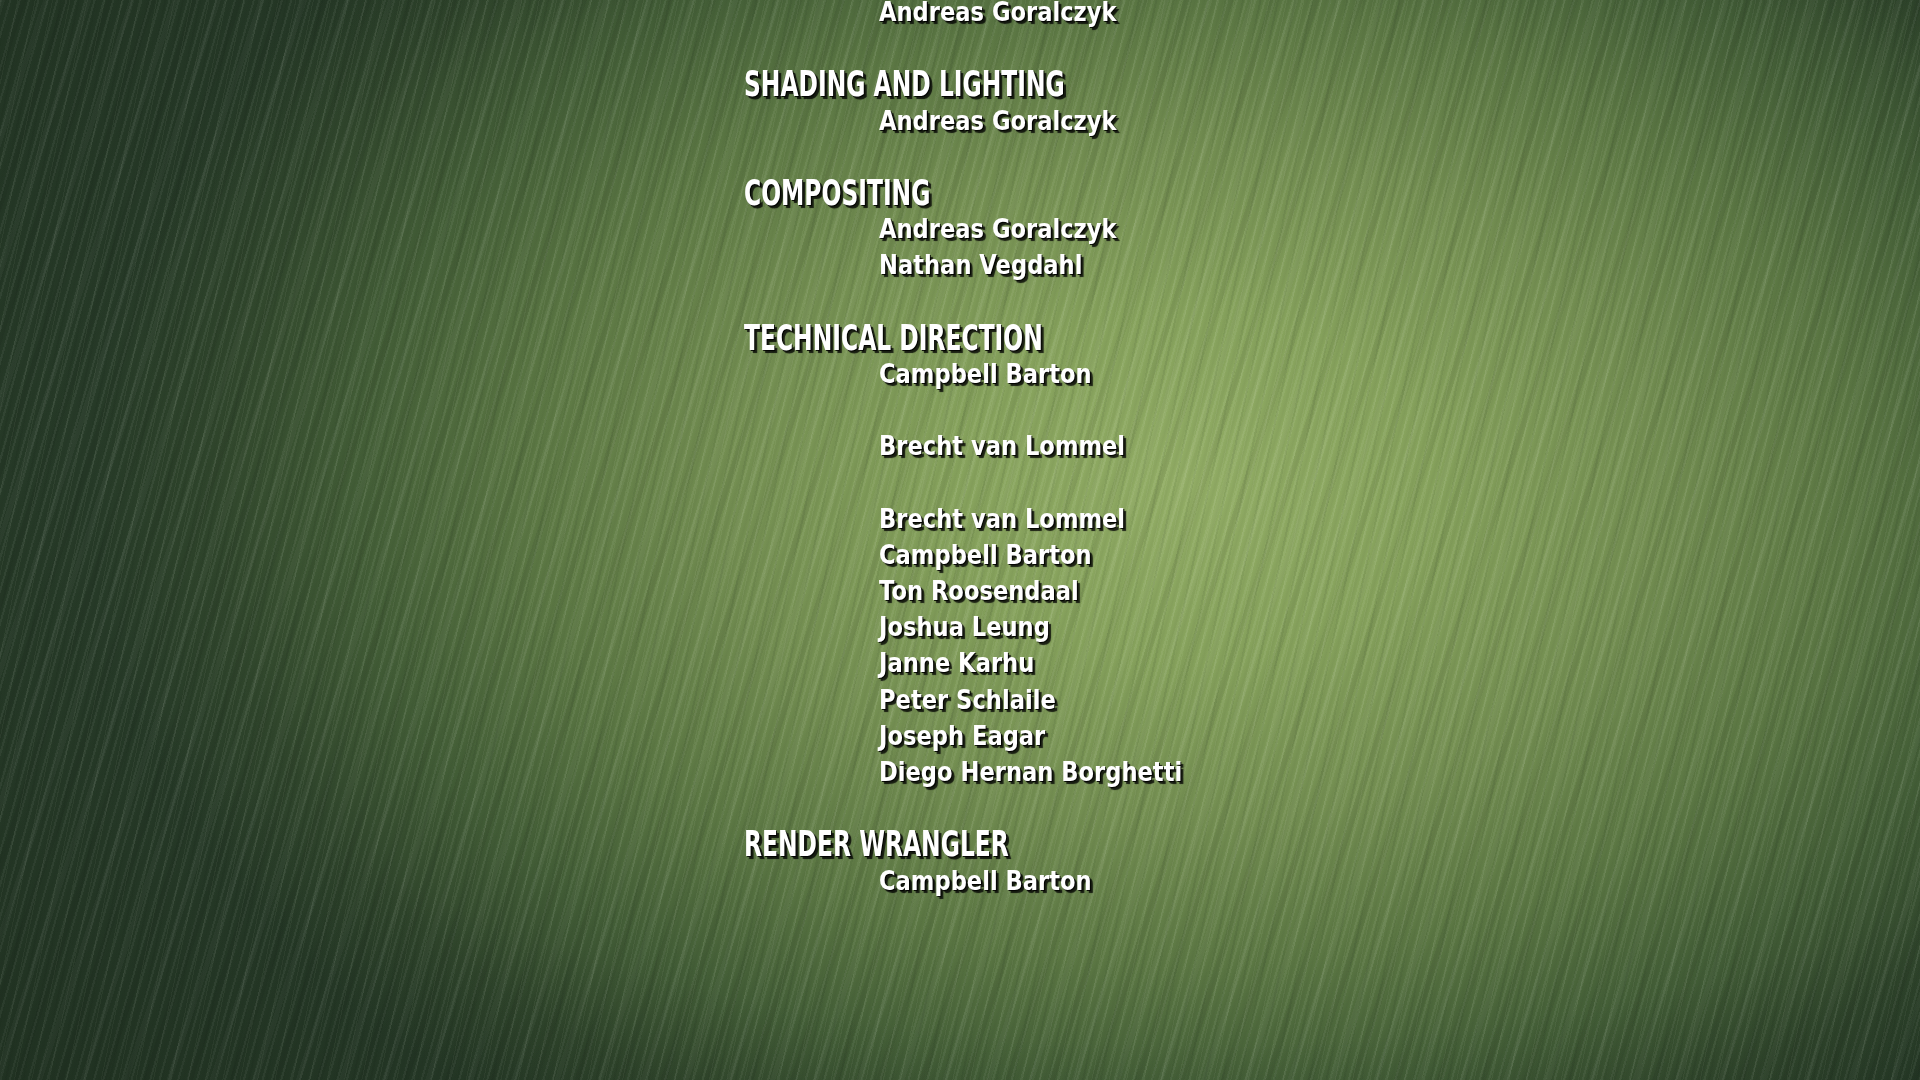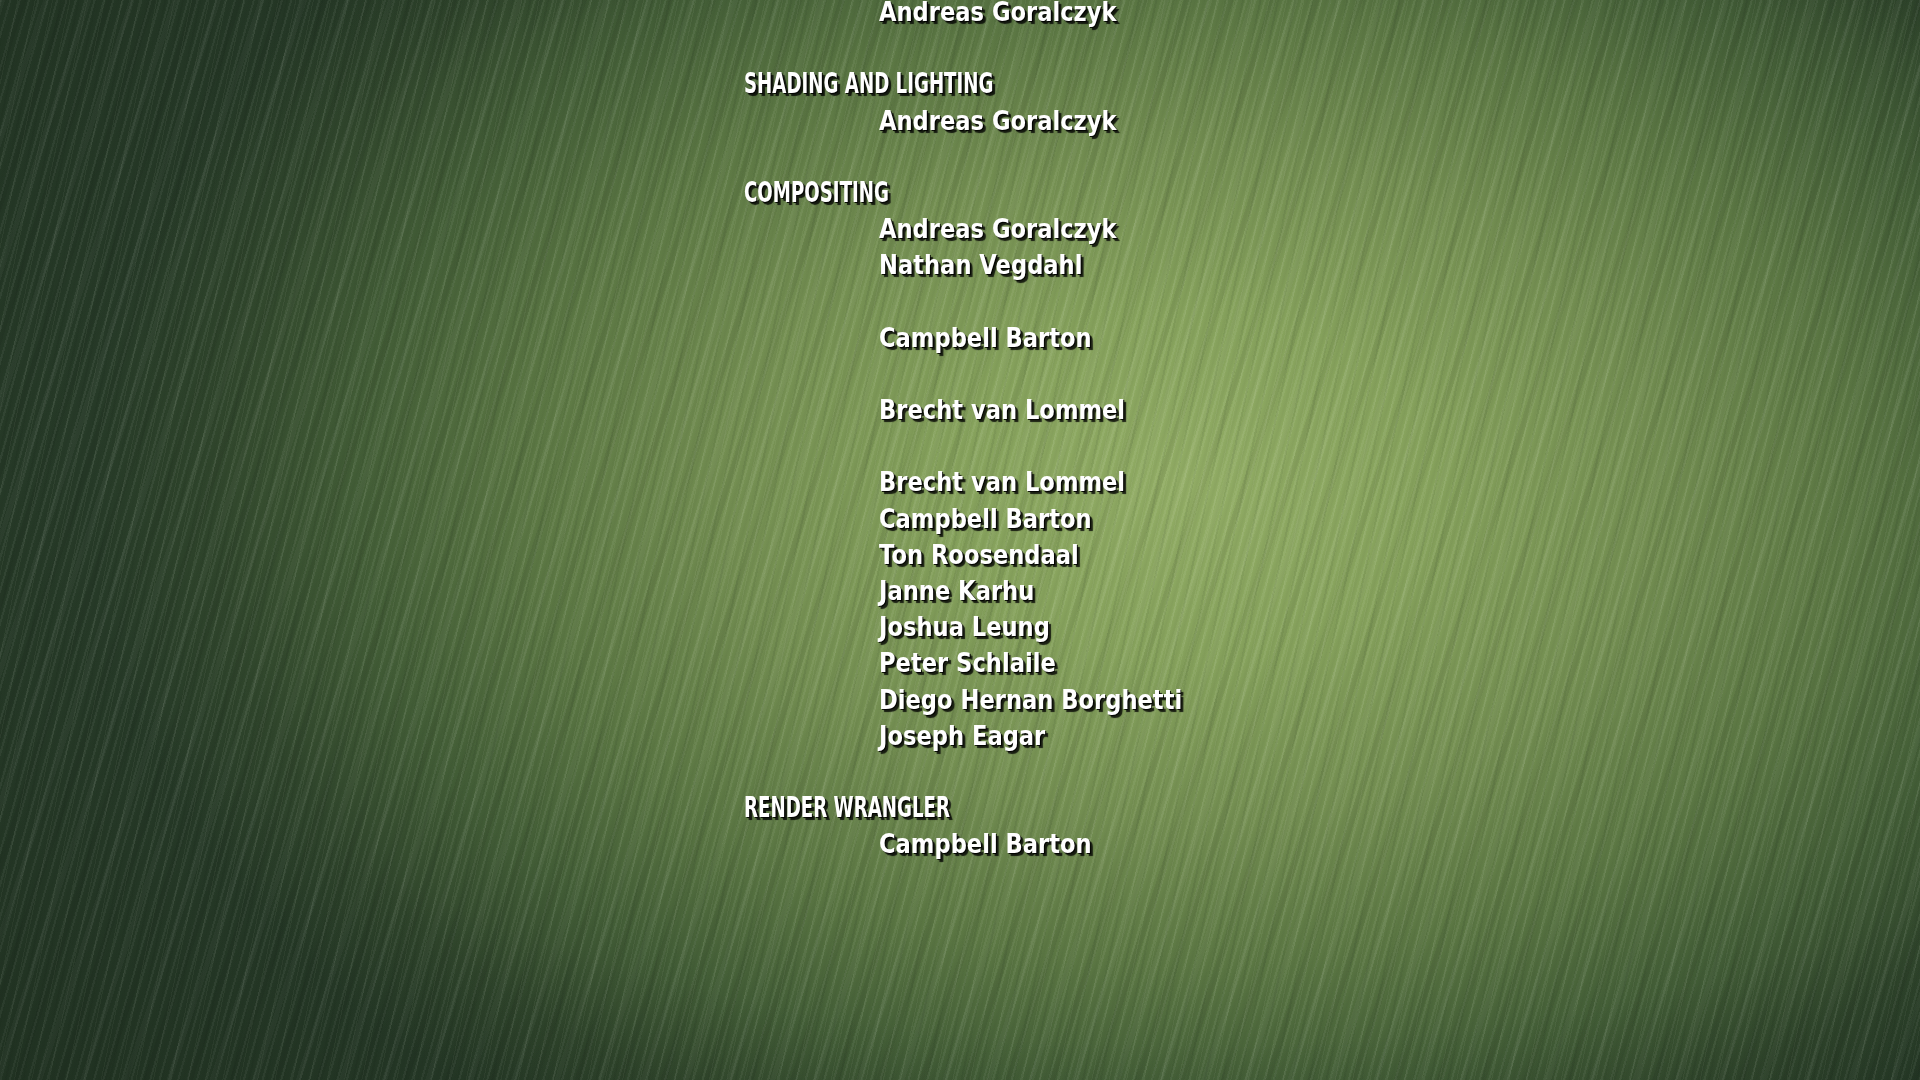--- a/index.html
+++ b/index.html
@@ -51,21 +51,21 @@
     height: 36.2px;
     line-height: 36.2px;
     white-space: nowrap;
   }
 
   .line .t {
     display: inline-block;
     transform-origin: 0 50%;
   }
 
-  .heading { font-size: 28px; }
+  .heading { font-size: 36px; }
   .heading .t {
     transform: scaleX(0.65);
     text-shadow: 4.6px 3px 1px rgba(0,0,0,0.80), 1.5px 1px 0 rgba(0,0,0,0.85);
   }
 
   .name {
     font-size: 26px;
     margin-left: 135px;
   }
   .name .t {
@@ -83,32 +83,33 @@
     <div class="section">
       <div class="line heading"><span class="t">SHADING AND LIGHTING</span></div>
       <div class="line name"><span class="t">Andreas Goralczyk</span></div>
     </div>
     <div class="section">
       <div class="line heading"><span class="t">COMPOSITING</span></div>
       <div class="line name"><span class="t">Andreas Goralczyk</span></div>
       <div class="line name"><span class="t">Nathan Vegdahl</span></div>
     </div>
     <div class="section">
+      <div class="line heading"><span class="t">TECHNICAL DIRECTION</span></div>
       <div class="line name"><span class="t">Campbell Barton</span></div>
     </div>
     <div class="section">
       <div class="line name"><span class="t">Brecht van Lommel</span></div>
     </div>
     <div class="section">
       <div class="line name"><span class="t">Brecht van Lommel</span></div>
       <div class="line name"><span class="t">Campbell Barton</span></div>
       <div class="line name"><span class="t">Ton Roosendaal</span></div>
+      <div class="line name"><span class="t">Joshua Leung</span></div>
       <div class="line name"><span class="t">Janne Karhu</span></div>
-      <div class="line name"><span class="t">Joshua Leung</span></div>
       <div class="line name"><span class="t">Peter Schlaile</span></div>
+      <div class="line name"><span class="t">Joseph Eagar</span></div>
       <div class="line name"><span class="t">Diego Hernan Borghetti</span></div>
-      <div class="line name"><span class="t">Joseph Eagar</span></div>
     </div>
     <div class="section">
       <div class="line heading"><span class="t">RENDER WRANGLER</span></div>
       <div class="line name"><span class="t">Campbell Barton</span></div>
     </div>
   </div>
 
 </body></html>

